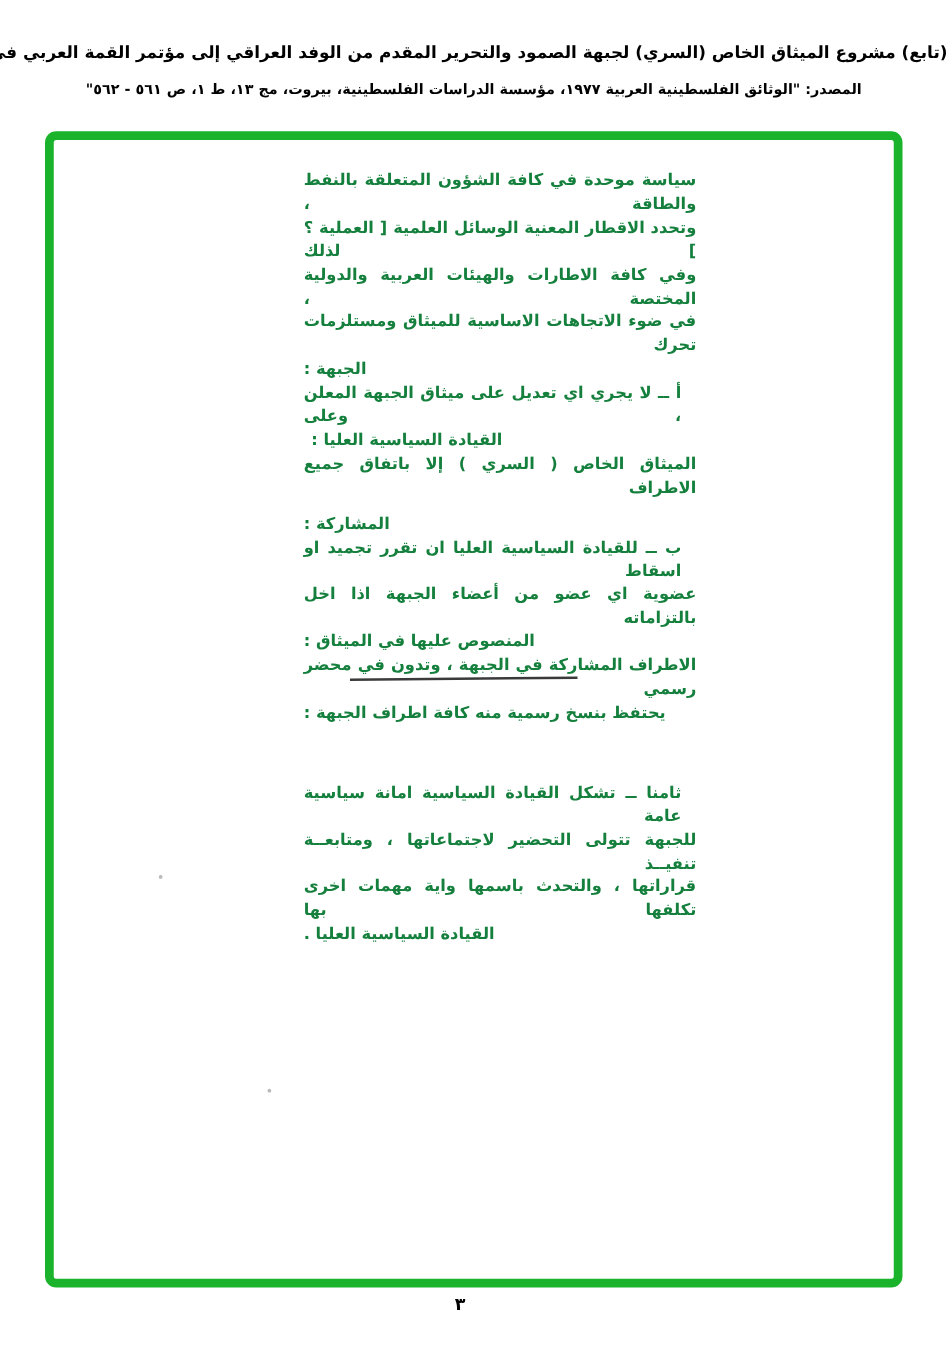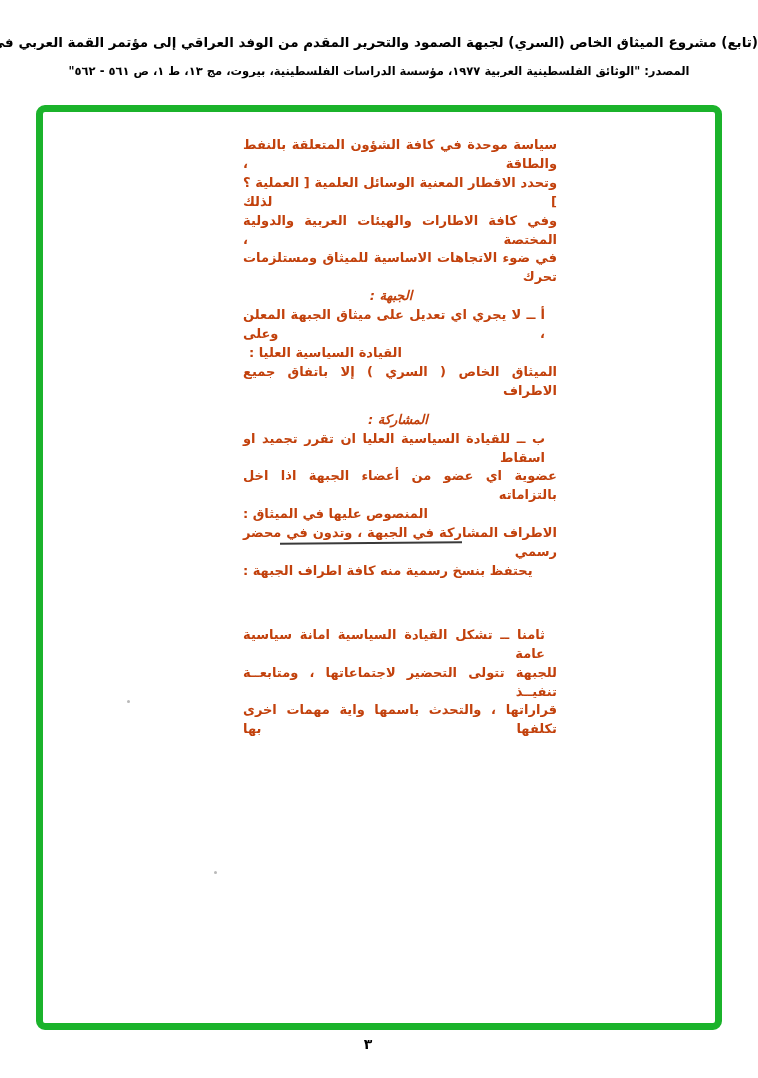--- a/index.html
+++ b/index.html
@@ -36,31 +36,31 @@
     border: 7px solid #1bb32b;
     border-radius: 9px;
     background: #ffffff;
   }
   .text-block {
     position: absolute;
     left: 243px; top: 136px;
     width: 314px;
     font-size: 13px;
     font-weight: bold;
-    color: #c2410c;
+    color: #15803d;
     line-height: 18.9px;
     direction: rtl;
   }
   .line { min-height: 18.9px; }
   .a-justify {
     text-align: justify;
     text-align-last: justify;
     -moz-text-align-last: justify;
   }
-  .a-right { text-align: center; font-style: italic; }
+  .a-right { text-align: left; }
   .a-left  { text-align: left; }
   .sep-line {
     position: absolute;
     left: 280px; top: 542px;
     width: 182px; height: 2px;
     background: #3a3a3a;
     transform: rotate(-0.5deg);
   }
   .page-number {
     position: absolute;
@@ -99,20 +99,21 @@
     <div class="line a-justify">الميثاق الخاص ( السري ) إلا باتفاق جميع الاطراف</div>
     <div class="line a-right" style="padding-right: 4px; margin-top: 10px;">المشاركة :</div>
     <div class="line a-justify" style="padding-right: 12px;">ب ــ للقيادة السياسية العليا ان تقرر تجميد او اسقاط</div>
     <div class="line a-justify">عضوية اي عضو من أعضاء الجبهة اذا اخل بالتزاماته</div>
     <div class="line a-left">المنصوص عليها في الميثاق :</div>
     <div class="line a-justify">الاطراف المشاركة في الجبهة ، وتدون في محضر رسمي</div>
     <div class="line a-left">يحتفظ بنسخ رسمية منه كافة اطراف الجبهة :</div>
     <div class="line a-justify" style="padding-right: 12px; margin-top: 45px;">ثامنا ــ تشكل القيادة السياسية امانة سياسية عامة</div>
     <div class="line a-justify">للجبهة تتولى التحضير لاجتماعاتها ، ومتابعــة تنفيــذ</div>
     <div class="line a-justify">قراراتها ، والتحدث باسمها واية مهمات اخرى تكلفها بها</div>
+    <div class="line a-left">القيادة السياسية العليا .</div>
   </div>
 
 <div class="sep-line"></div>
 
 <div class="speck" style="left:127px; top:700px;"></div>
 <div class="speck" style="left:214px; top:871px;"></div>
 
 <div class="page-number">٣</div>
 
 </body></html>

